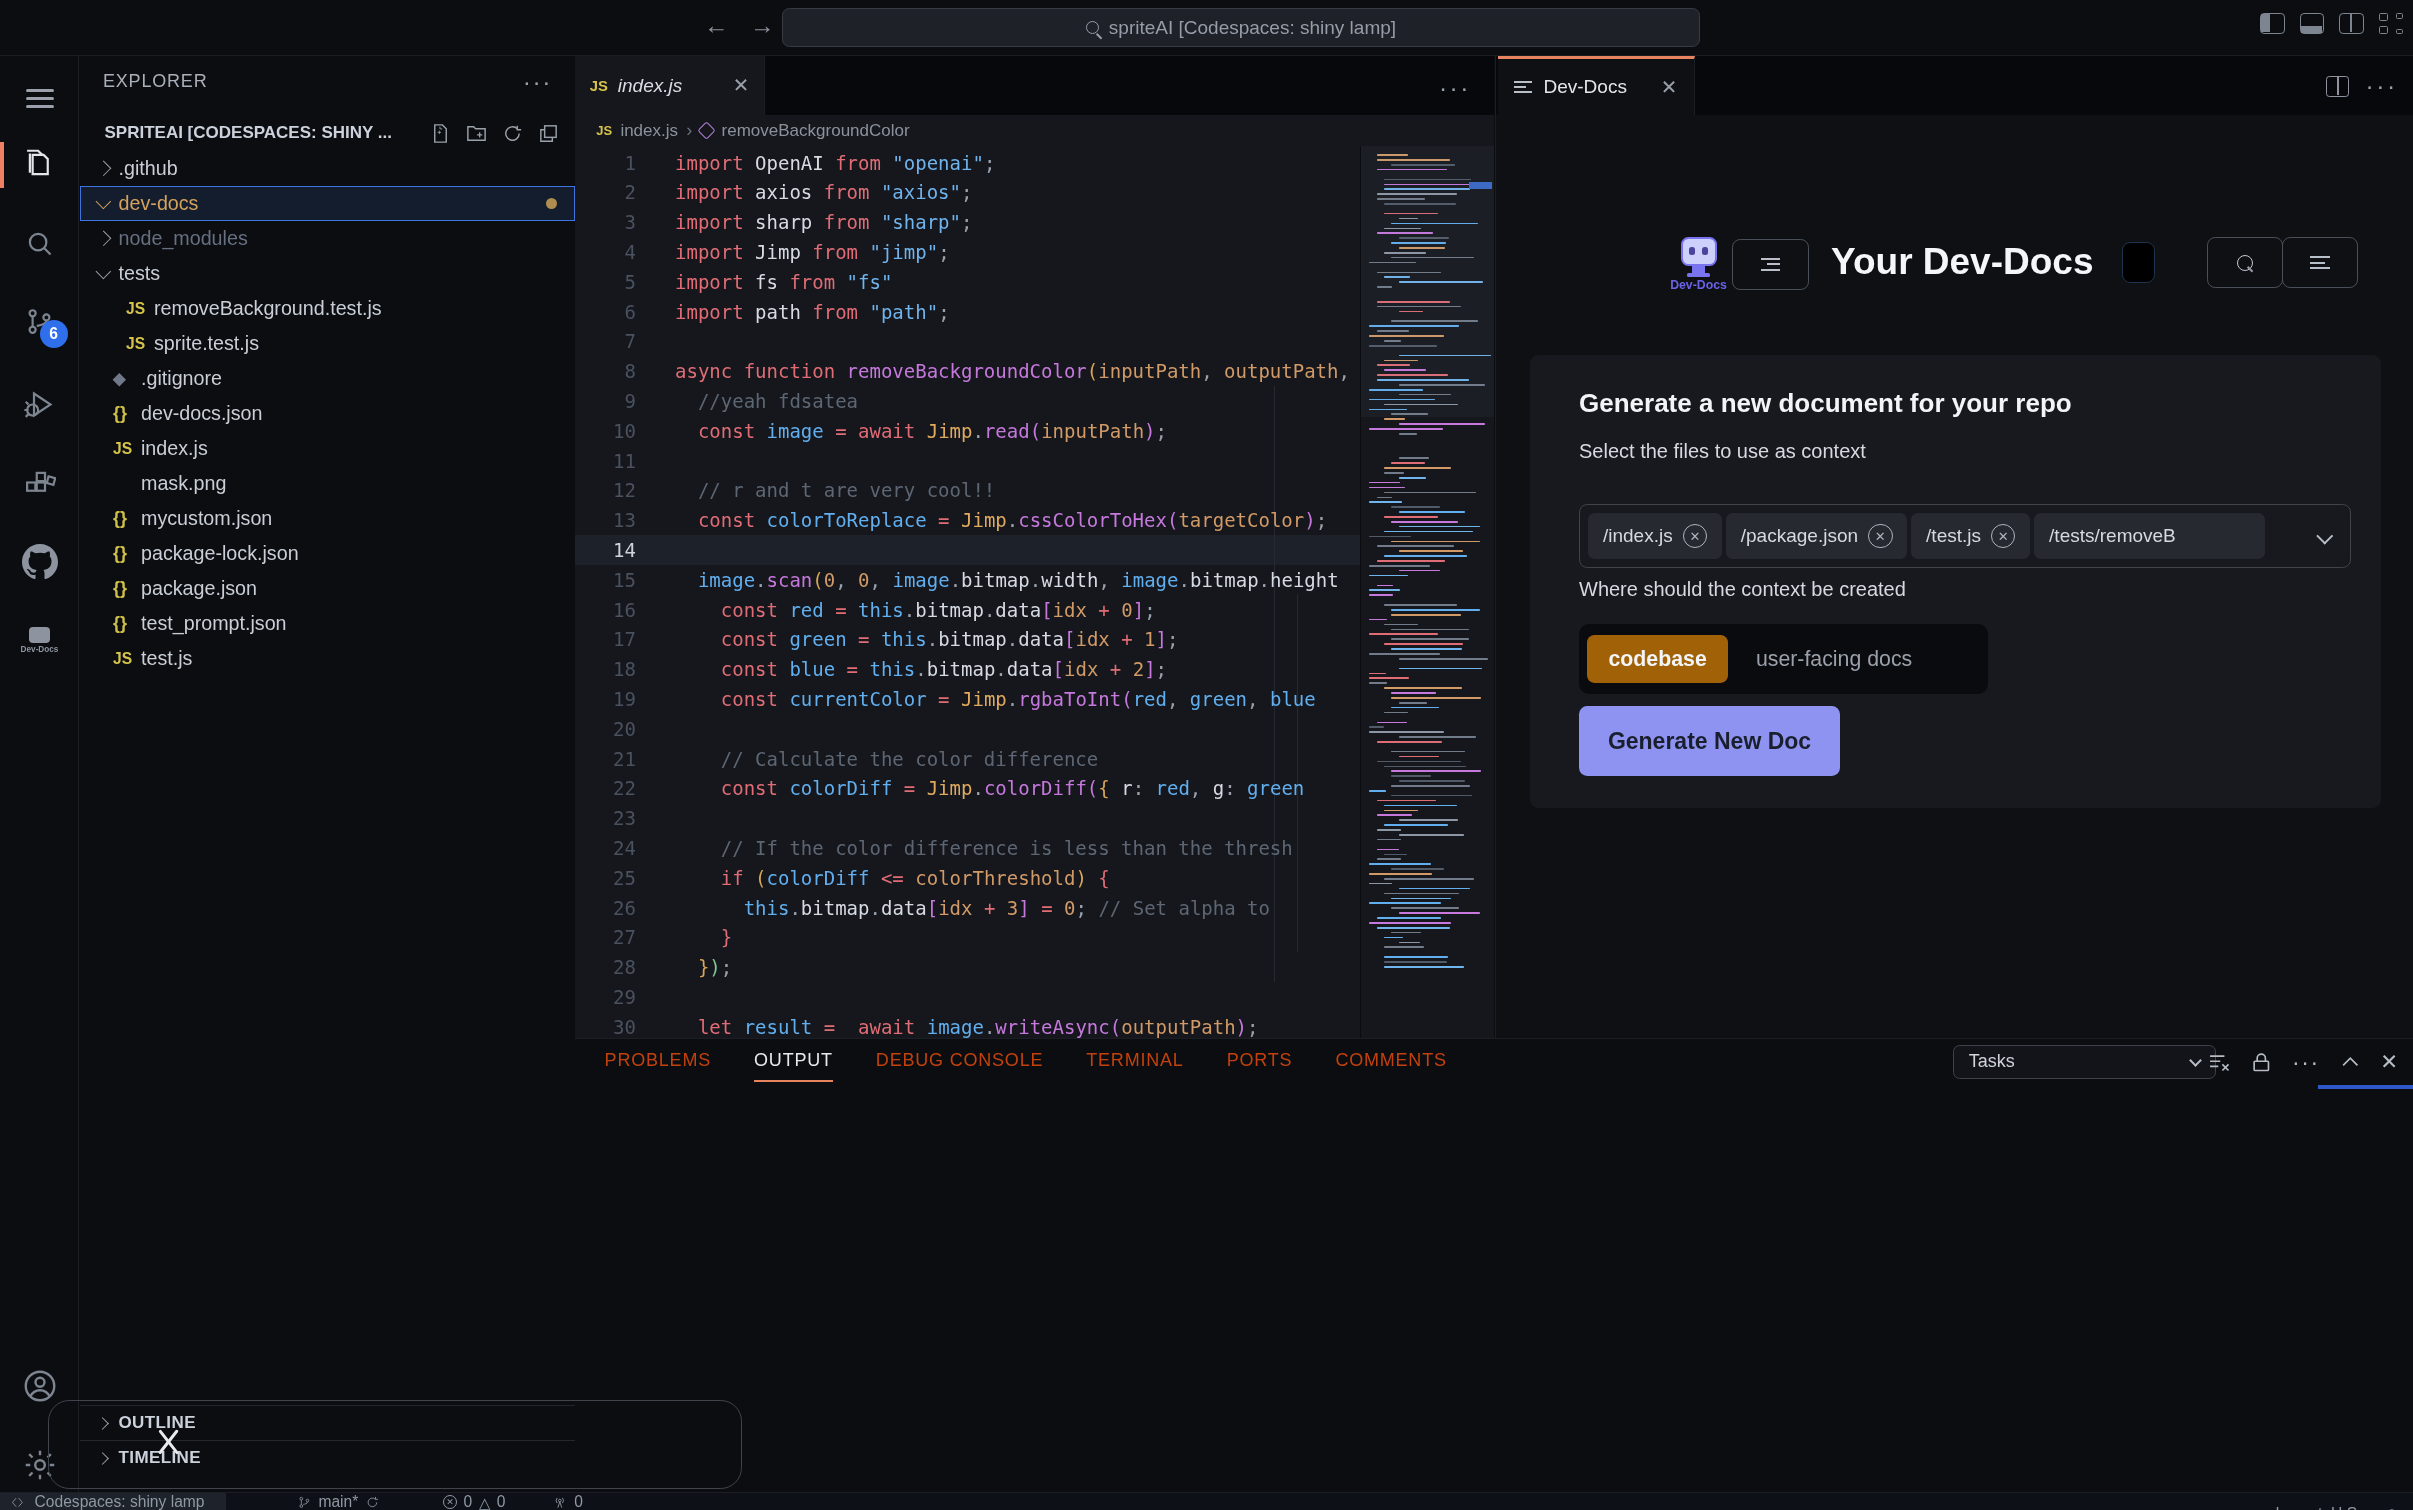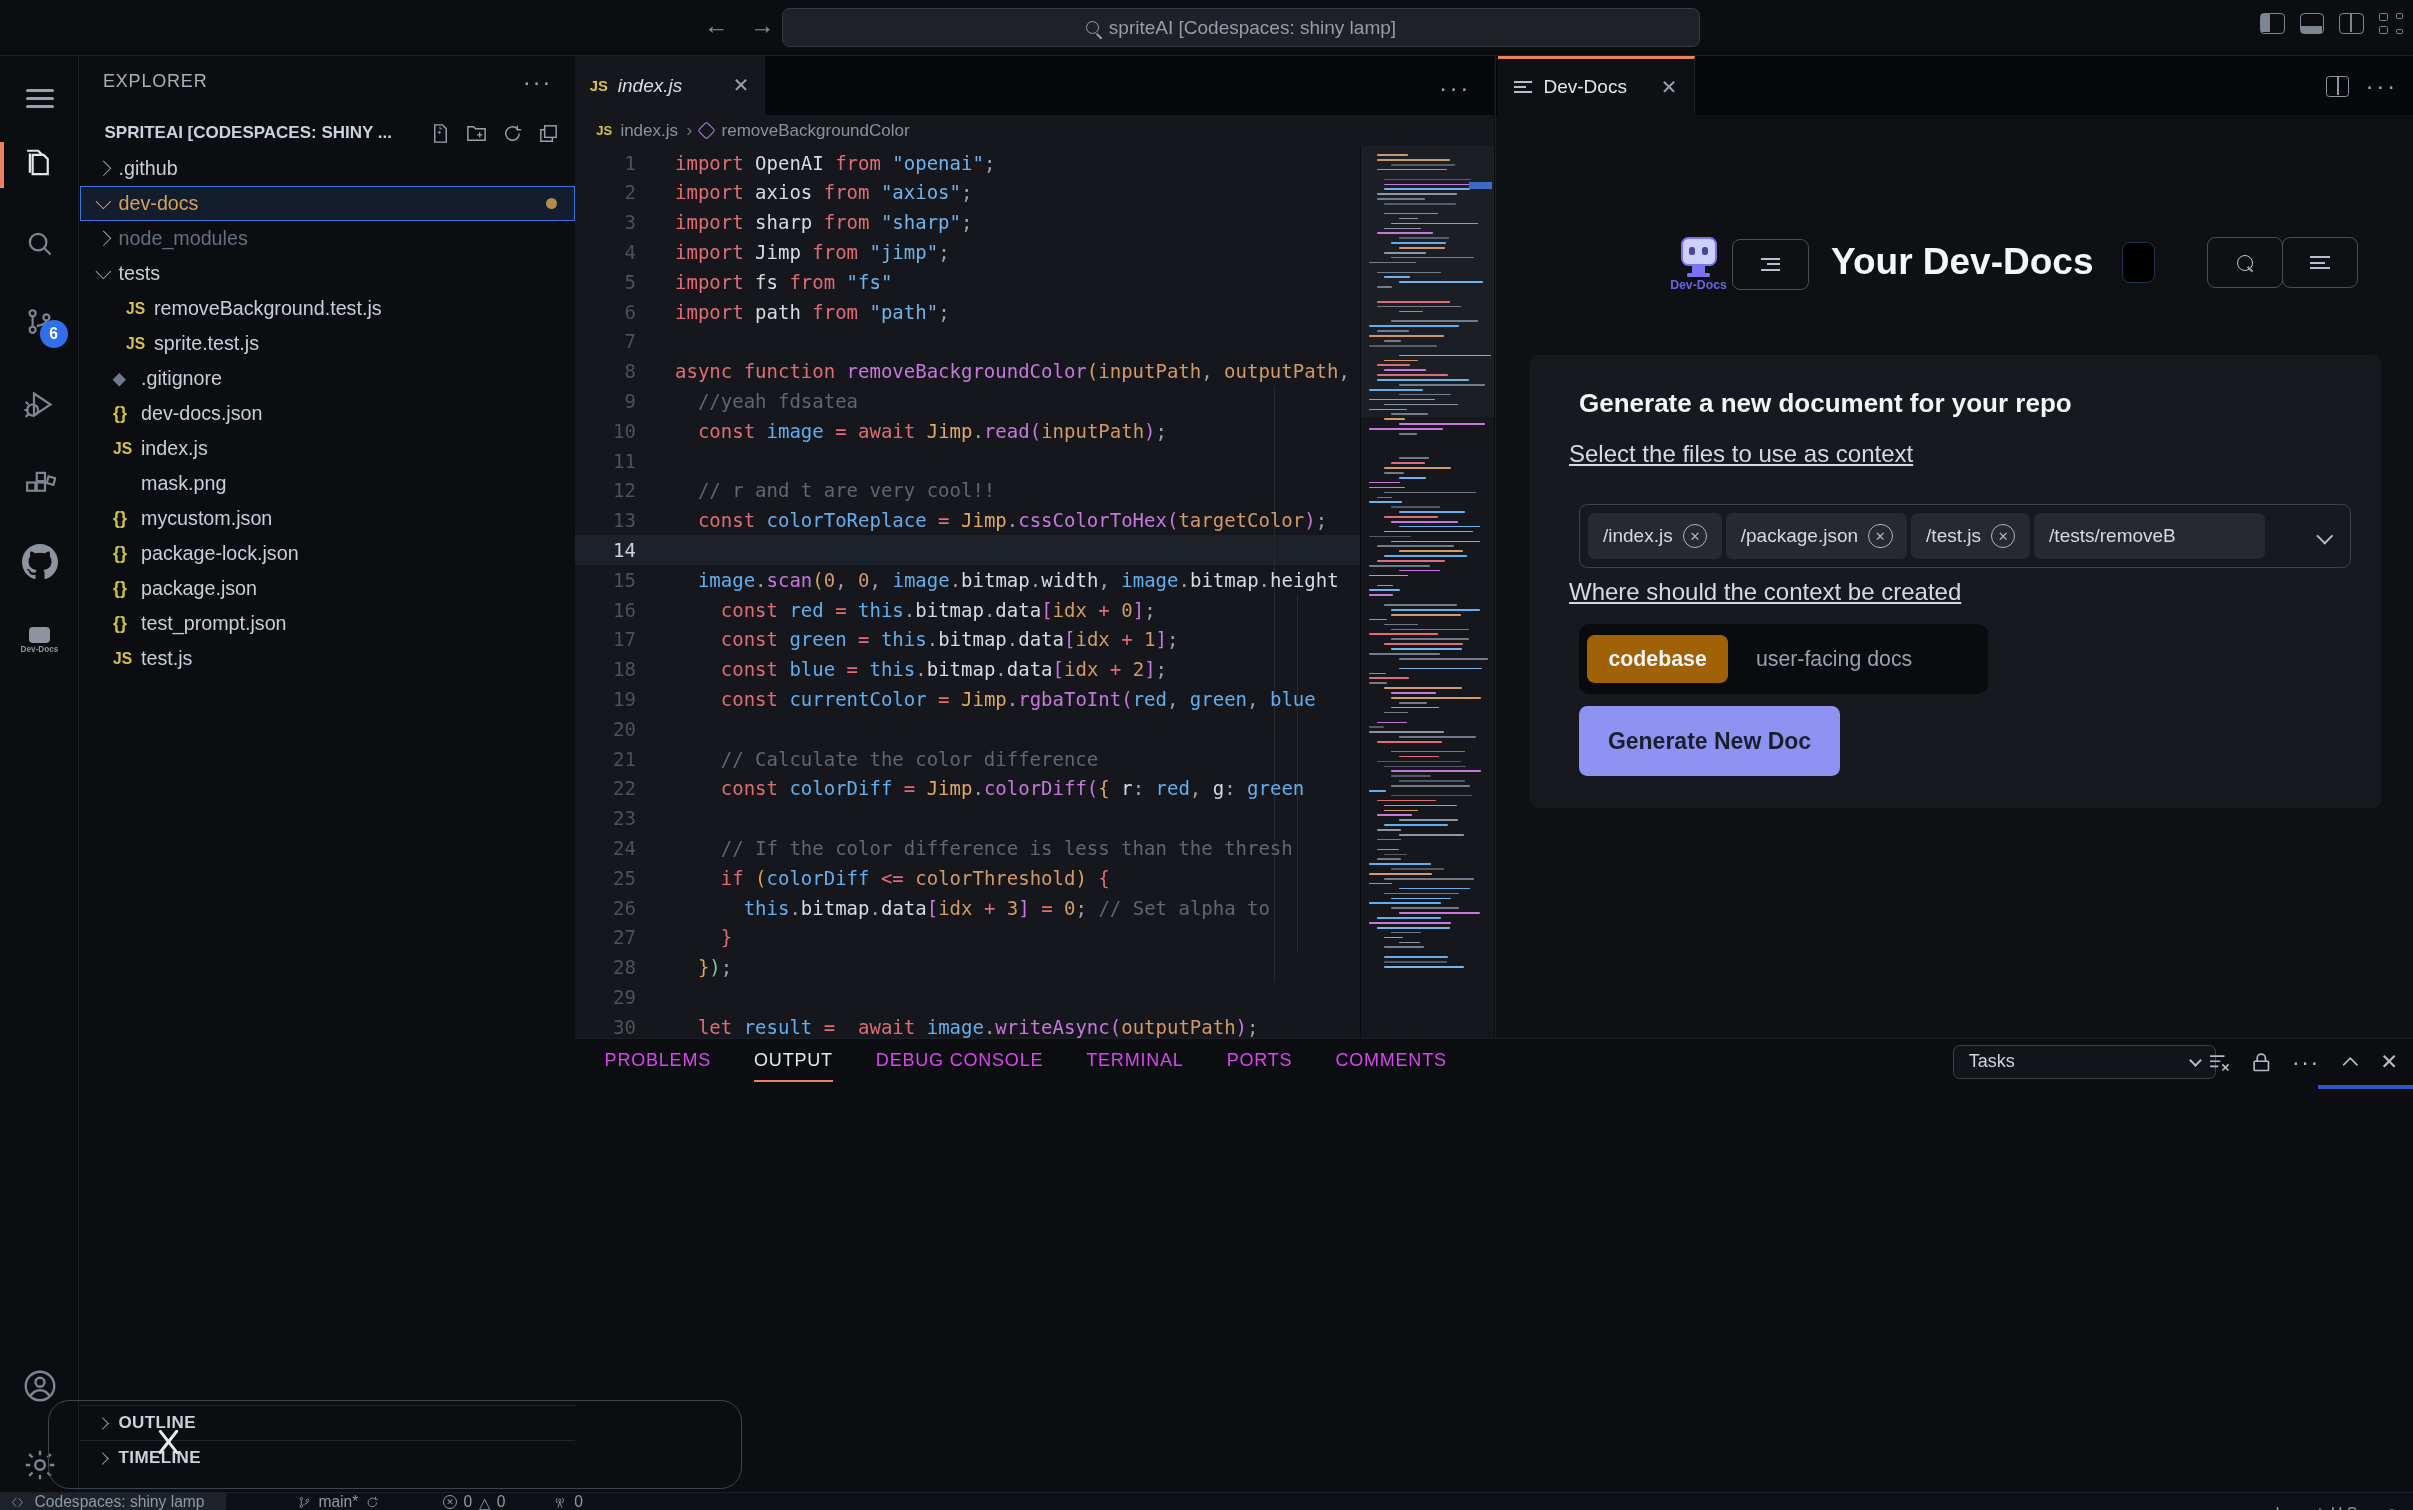--- a/index.html
+++ b/index.html
@@ -109,37 +109,37 @@
   #dd-btn-outdent { left:236px; top:4.9px; width:77px; }
   #dd-btn-search { left:711px; top:3.3px; width:76px; }
   #dd-btn-list { left:786px; top:3.3px; width:76px; }
   .outdent i { display:block; width:19.7px; height:2.1px; background:#b9bfc8; margin:3.3px 0; }
   .outdent i:nth-child(2){ width:13px; margin-left:6.6px; }
   #dd-title { position:absolute; left:335px; top:6.6px; font-size:37px; font-weight:bold; color:#f4f6f9; }
   #dd-pill { position:absolute; left:626px; top:8.2px; width:33px; height:41px; background:#000; border:1.6px solid #1d3450; border-radius:8.2px; }
 
   #dd-card { position:absolute; left:34px; top:240px; width:851px; height:453px; background:#17191f; border-radius:8.2px; }
   #dd-card h2 { position:absolute; left:49px; top:33px; font-size:26px; color:#f2f4f7; font-weight:bold; }
-  .dd-label { position:absolute; left:39px; font-size:24px; color:#d6dae0;text-decoration:underline; }
+  .dd-label { position:absolute; left:49px; font-size:20px; color:#d6dae0; }
   #lbl-context { top:85px; }
   #chips-bar { position:absolute; left:49px; top:149px; width:772px; height:64px; border:1.6px solid #3e434c; border-radius:8.2px; display:flex; align-items:center; padding:0 8.2px; gap:9.9px; overflow:hidden; }
   .chip { height:46px; background:#26292f; border-radius:6.6px; display:flex; align-items:center; gap:9.9px; padding:0 14.8px; color:#d6dae0; font-size:19px; flex:none; }
   .chip .chipx { width:24.6px; height:24.6px; border:1.6px solid #aeb4bd; border-radius:50%; color:#aeb4bd; font-size:13px; display:flex; align-items:center; justify-content:center; flex:none; }
   .chip.trunc { width:231px; overflow:hidden; }
   #chips-chev { position:absolute; right:19.7px; top:24.6px; width:11.5px; height:11.5px; border-right:2.5px solid #b9bfc8; border-bottom:2.5px solid #b9bfc8; transform:rotate(45deg); }
   #lbl-where { top:223px; }
   #seg { position:absolute; left:49px; top:269px; width:409px; height:70px; background:#0a0b0e; border-radius:9.9px; display:flex; align-items:center; padding:0 8.2px; gap:6.6px; }
   #seg .opt { font-size:21.3px; padding:11.5px 21.3px; border-radius:7.4px; color:#9aa1ab; }
   #seg .opt.on { background:#a16207; color:#f2f4f7; font-weight:bold; }
   #gen-btn { position:absolute; left:49px; top:351px; width:261px; height:70px; background:#8e93f2; border:none; border-radius:8.2px; font-size:23px; font-weight:bold; color:#1a1f2e; font-family:"Liberation Sans",sans-serif; }
 
   
   #panel { position:absolute; left:575px; top:1038px; width:1838px; height:454px; background:#0b0d11; border-top:0.8px solid #1b1e24; }
   #ptabs { position:absolute; left:29.6px; top:0; height:46px; display:flex; gap:43px; align-items:center; }
-  .ptab { font-size:18px; letter-spacing:0.8px; color:#d946ef; padding-bottom:3.3px; position:relative; }
+  .ptab { font-size:18px; letter-spacing:0.8px; color:#c2410c; padding-bottom:3.3px; position:relative; }
   .ptab.on { color:#e6e9ee; }
   .ptab.on::after { content:""; position:absolute; left:0; right:0; bottom:-8.2px; height:2.5px; background:#e8835f; }
   #tasks-sel { position:absolute; right:197px; top:5.7px; width:263px; height:34px; background:#12141a; border:0.8px solid #3d424b; border-radius:6.6px; display:flex; align-items:center; padding:0 14.8px; color:#cfd3da; font-size:18px; }
   #tasks-sel .chev { margin-left:auto; width:9px; height:9px; border-right:2.1px solid #b9bfc8; border-bottom:2.1px solid #b9bfc8; transform:rotate(45deg); margin-top:-3.3px; }
   #panel-icons { position:absolute; right:14.8px; top:9.9px; display:flex; gap:18px; align-items:center; color:#b6bcc5; }
   #panel-icons svg { stroke:#b6bcc5; fill:none; stroke-width:1.6; }
   #panel-blue { position:absolute; right:0; top:46px; width:95px; height:4.1px; background:#2e57c8; }
 
   
   #statusbar { position:absolute; left:0; top:1492px; width:2413px; height:18px; background:#0d1016; border-top:0.8px solid #1b1e24; font-size:15.6px; color:#9099a3; }

